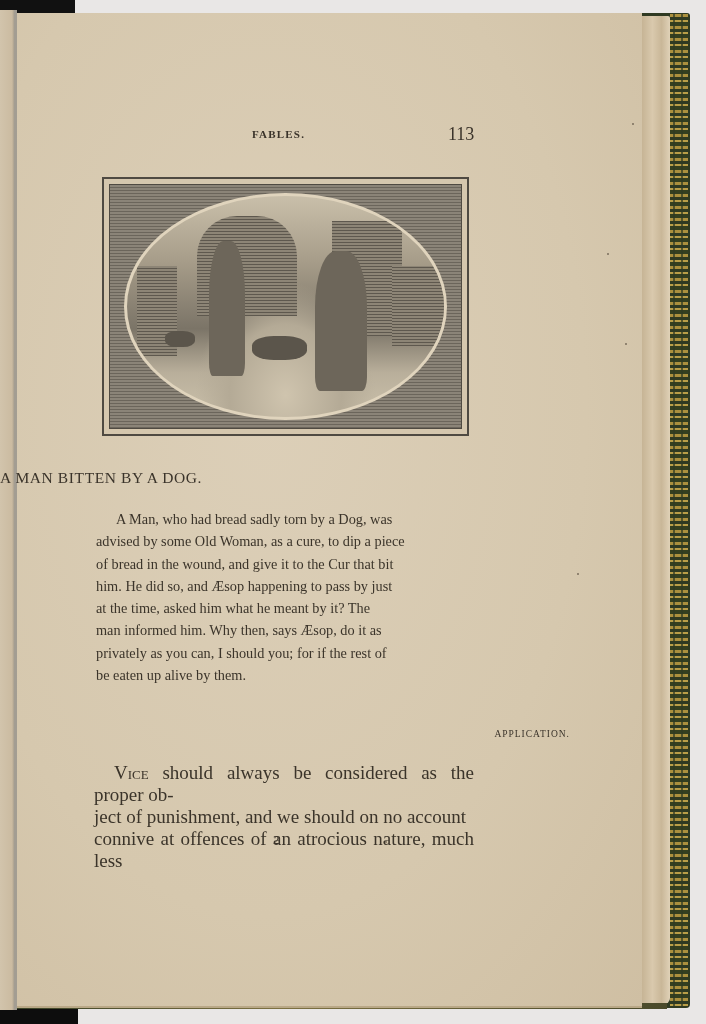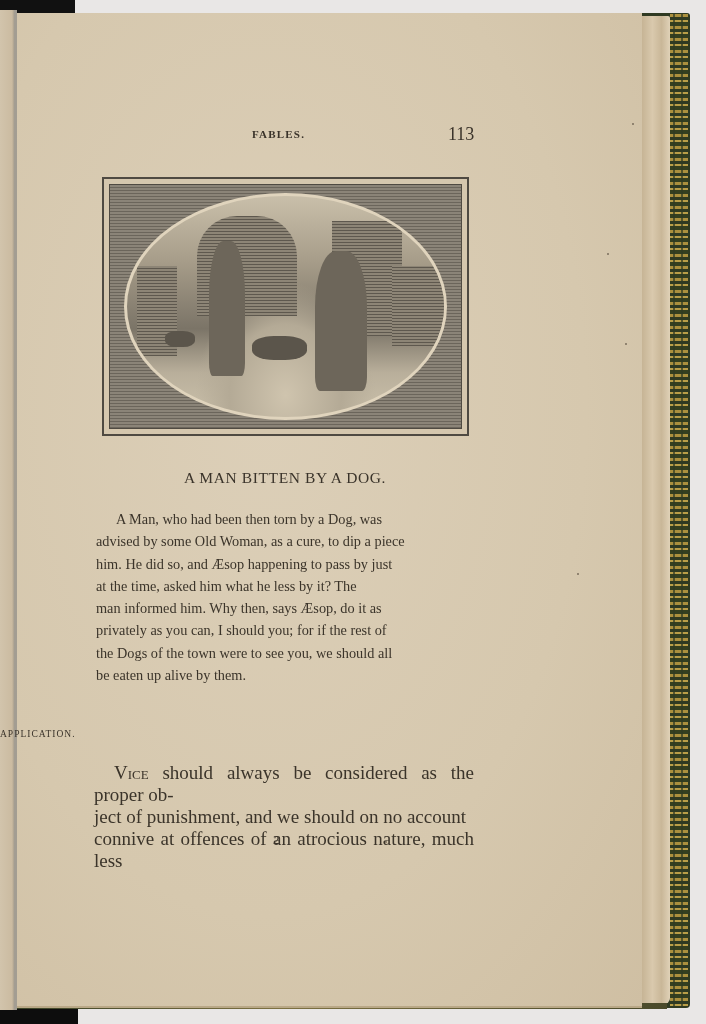--- a/index.html
+++ b/index.html
@@ -66,29 +66,29 @@
       border-radius:50%; border:3px solid #e0d4bd;
       background:
         radial-gradient(ellipse at 50% 90%, #cfc4ae 0%, #b4aa96 25%, transparent 40%),
         linear-gradient(180deg,#c9bfaa 0%, #a69c89 30%, #7b7467 60%, #b9af9b 80%, #cbc1ab 100%);
       overflow:hidden;
     }
     .bldg { position:absolute; background:repeating-linear-gradient(0deg,#5e584e 0 1px,#8d8576 1px 3px); }
     .fig { position:absolute; background:#6d665a; border-radius:40% 40% 10% 10%; }
     .dog { position:absolute; background:#5b554b; border-radius:40%; }
     .fable-title {
-      position:absolute; left:0; width:570px; top:469px; text-align:center;
+      position:absolute; left:0; width:570px; top:469px; 
       font-size:15.5px; letter-spacing:.6px; color:#3a332a;
     }
     .body-text {
       position:absolute; left:96px; width:378px; top:508px;
       font-size:14.3px; line-height:22.3px; color:#3b342a; text-align:justify;
     }
     .application-head {
-      position:absolute; left:0; width:570px; top:729px; text-align:left;
+      position:absolute; left:0; width:570px; top:729px; text-align:right;
       font-size:9.5px; letter-spacing:1px; color:#3a332a;
     }
     .app-text {
       position:absolute; left:94px; width:380px; top:762px;
       font-size:19px; line-height:22px; color:#3b342a; text-align:justify;
     }
     .sc { font-variant:small-caps; }
     .signature {
       position:absolute; left:273px; top:832px; font-size:13px; color:#3b342a;
     }
@@ -130,27 +130,27 @@
       <div class="fig" style="left:188px;top:55px;width:52px;height:140px;"></div>
       <div class="dog" style="left:125px;top:140px;width:55px;height:24px;"></div>
       <div class="dog" style="left:38px;top:135px;width:30px;height:16px;"></div>
     </div>
   </div>
 </div>
 
 <div class="fable-title">A MAN BITTEN BY A DOG.</div>
 
 <div class="body-text">
-  <div style="text-indent:20px">A Man, who had been then torn by a Dog, was</div>
+  <div style="text-indent:20px">A Man, who had bread sadly torn by a Dog, was</div>
   <div>advised by some Old Woman, as a cure, to dip a piece</div>
+  <div>of bread in the wound, and give it to the Cur that bit</div>
   <div>him.  He did so, and Æsop happening to pass by just</div>
-  <div>at the time, asked him what he less by it?  The</div>
+  <div>at the time, asked him what he meant by it?  The</div>
   <div>man informed him.  Why then, says Æsop, do it as</div>
   <div>privately as you can, I should you; for if the rest of</div>
-  <div>the Dogs of the town were to see you, we should all</div>
   <div>be eaten up alive by them.</div>
 </div>
 
 <div class="application-head">APPLICATION.</div>
 
 <div class="app-text">
   <div style="text-indent:20px"><span class="sc">Vice</span><span> should always be considered as the proper ob-</span></div>
   <div>ject of punishment, and we should on no account</div>
   <div>connive at offences of an atrocious nature, much less</div>
 </div>

